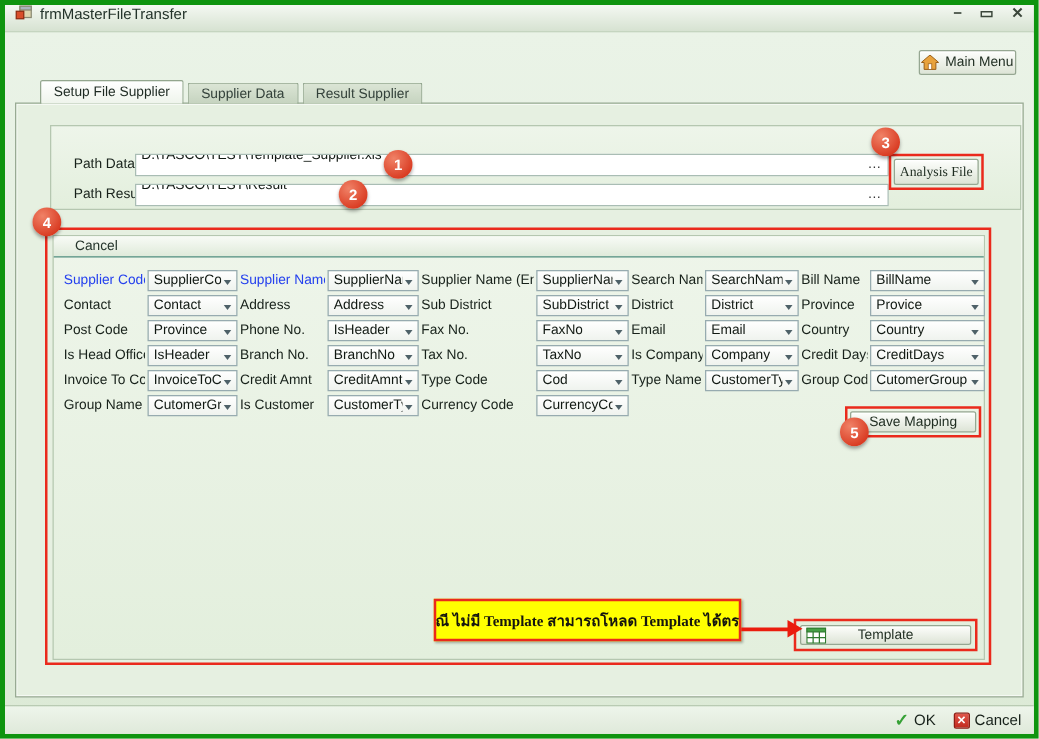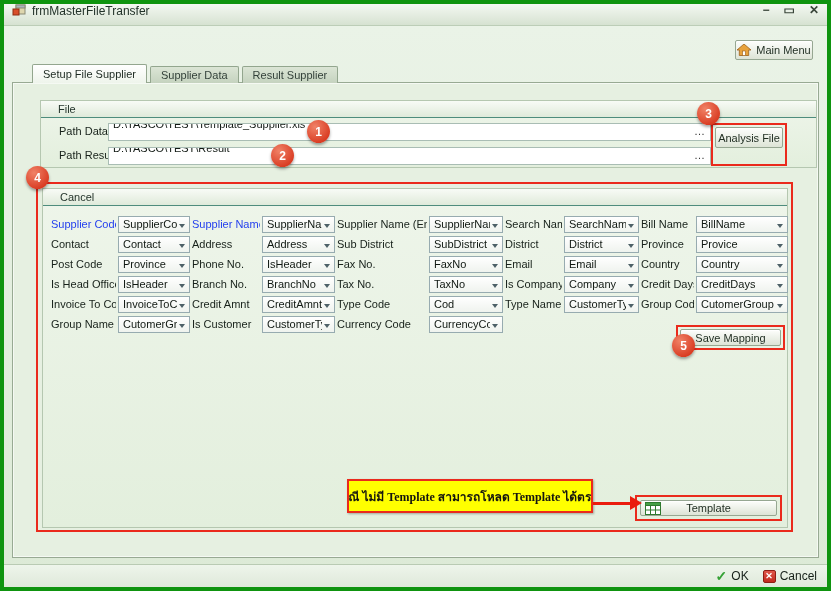--- a/index.html
+++ b/index.html
@@ -160,32 +160,31 @@
           <span>Supplier Data</span>
         </div>
       <div class="tab">
           <span>Result Supplier</span>
         </div>
     </div>
 
     <div class="tab-panel"></div>
 
     <div class="groupbox file-group">
-      <div class="gb-caption">File</div>
       <div class="fld-label" style="left:18px; top:24px;">Path Data</div>
       <div class="textbox" style="left:67px; top:22px; width:603px;">
         <span>D:\TASCO\TEST\Template_Supplier.xls</span>
         <span class="browse">…</span>
       </div>
       <div class="fld-label" style="left:18px; top:48px;">Path Result</div>
       <div class="textbox" style="left:67px; top:46px; width:603px;">
         <span>D:\TASCO\TEST\Result</span>
         <span class="browse">…</span>
       </div>
-      <div class="red-rect" style="left:670px; top:22px; width:76px; height:43px;">
+      <div class="red-rect" style="left:670px; top:22px; width:76px; height:29px;font-family:Liberation Serif, serif;">
         <div class="btn" style="position:absolute; left:2px; top:2px; width:68px; height:21px;">Analysis File</div>
       </div>
     </div>
 
     <div class="mapping-red">
       <div class="groupbox mapping-group">
         <div class="gb-caption">Cancel</div>
         <div class="map-grid">
             <div class="m-label accent">Supplier Code</div>
             <div class="m-combo">

